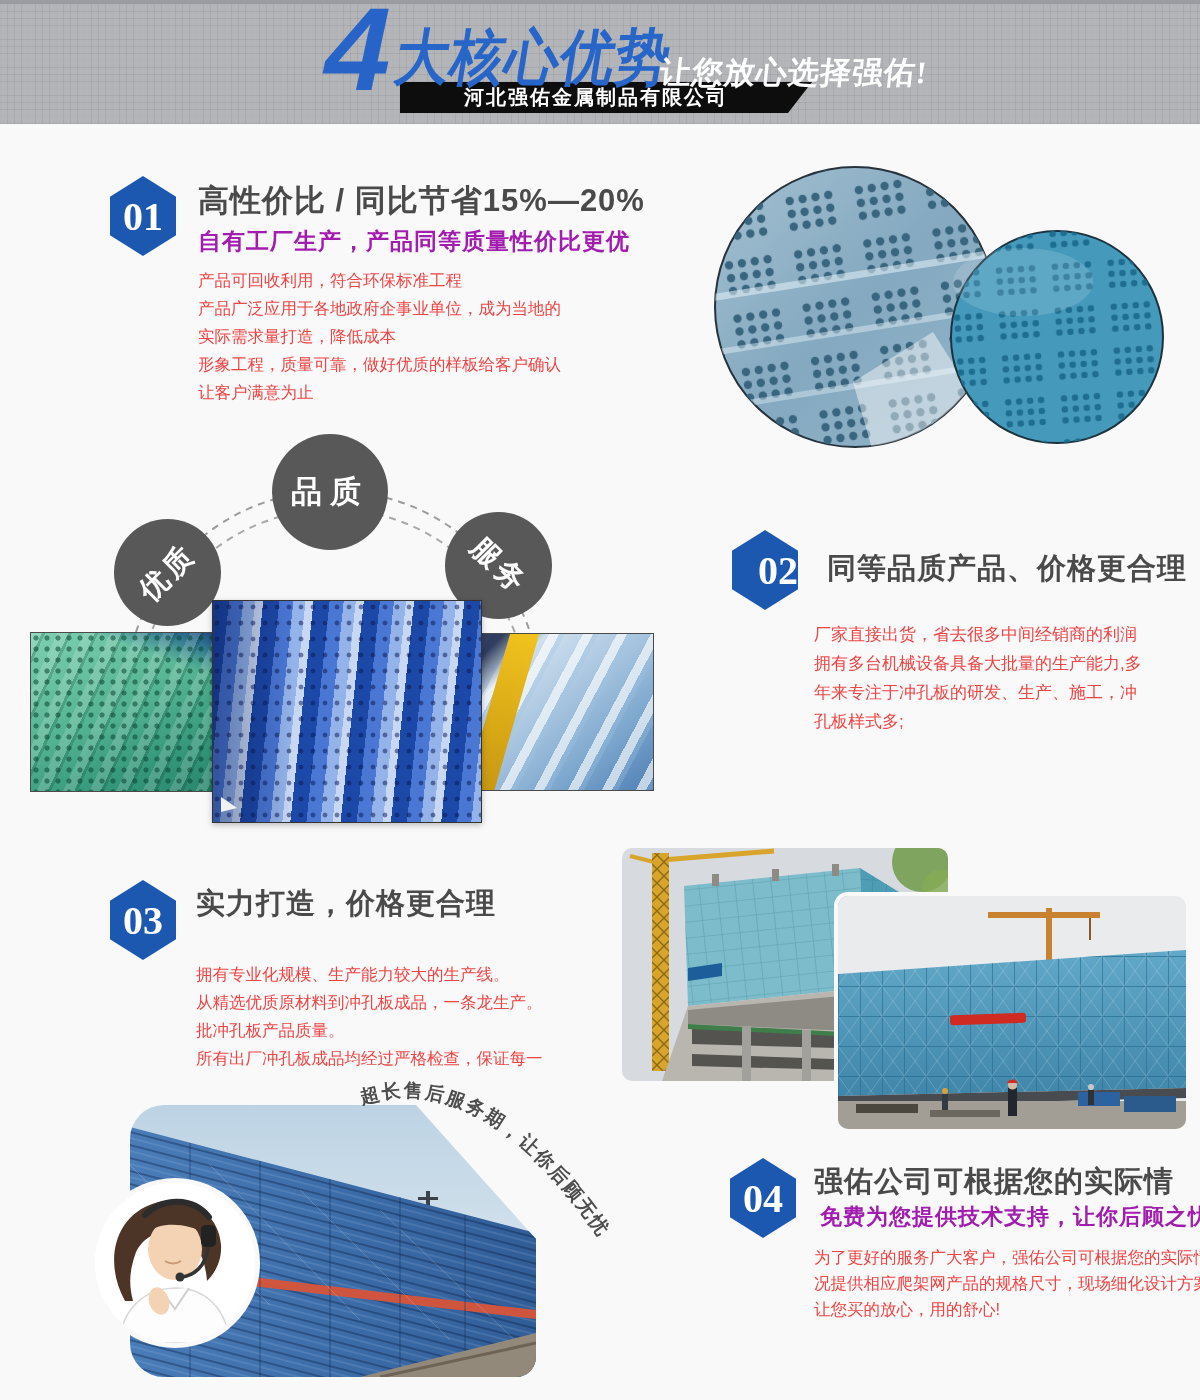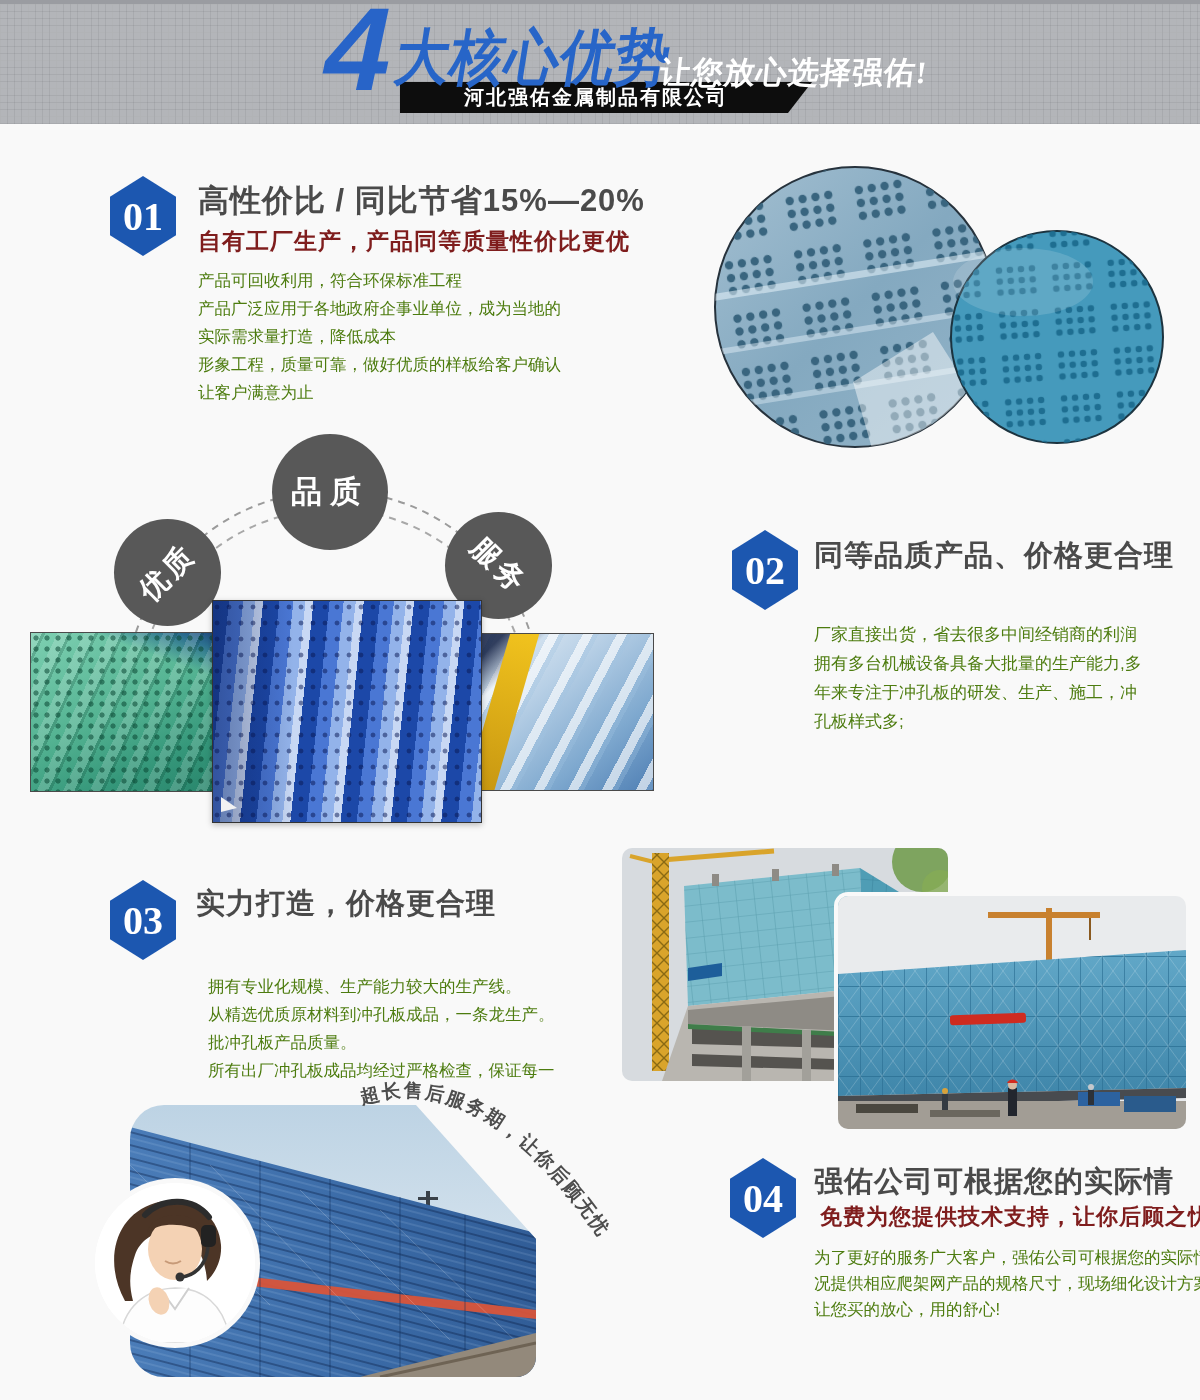--- a/index.html
+++ b/index.html
@@ -29,23 +29,23 @@
     display:flex;align-items:center;justify-content:center;z-index:1;}
   .company-banner span{color:#ffffff;font-size:20px;font-weight:700;letter-spacing:2px;padding-right:20px;}
 
   
   .hex{width:66px;height:80px;background:#1c57b0;z-index:2;
     clip-path:polygon(50% 0,100% 26%,100% 74%,50% 100%,0 74%,0 26%);
     display:flex;align-items:center;justify-content:center;}
   .hex span{color:#fff;font-family:"Liberation Serif","DejaVu Serif",serif;
     font-weight:700;font-size:40px;}
   .sec-title{font-weight:700;color:#4a4a4a;white-space:nowrap;letter-spacing:1px;}
-  .sec-sub{font-weight:700;color:#7f1d1d;white-space:nowrap;letter-spacing:1px;
+  .sec-sub{font-weight:700;color:#a21caf;white-space:nowrap;letter-spacing:1px;
     font-family:Liberation Sans, sans-serif;}
-  .sec-body{color:#4d7c0f;}
+  .sec-body{color:#ef4444;}
   .sec-body span{display:block;}
 
   .t1{left:198px;top:180px;font-size:31px;}
   .s1{left:198px;top:226px;font-size:23px;}
   .b1{left:198px;top:266px;width:400px;font-size:16.5px;line-height:28px;}
 
   .t2{left:814px;top:536px;font-size:29px;}
   .s2{left:814px;top:578px;font-size:22px;}
   .b2{left:814px;top:620px;width:400px;font-size:17px;line-height:29px;}
 
@@ -204,36 +204,36 @@
   </div>
 
   <div class="abs img-left"></div>
   <div class="abs img-center">
     <div class="wm"></div>
   </div>
   <div class="abs img-right">
     <div class="wedge"></div>
   </div>
 
-  <div class="abs hex" style="left:732px;top:530px;">
+  <div class="abs hex" style="left:732px;top:530px;justify-content:flex-end;">
     <span>02</span>
   </div>
-  <h2 class="abs sec-title t2" style="margin:0;">同等品质产品、价格更合理</h2>
+  <h2 class="abs sec-title t2" style="margin:13px;">同等品质产品、价格更合理</h2>
   <p class="abs sec-body b2" style="margin:0;">
     <span>厂家直接出货，省去很多中间经销商的利润</span>
     <span>拥有多台机械设备具备大批量的生产能力,多</span>
     <span>年来专注于冲孔板的研发、生产、施工，冲</span>
     <span>孔板样式多;</span>
   </p>
 
   <div class="abs hex" style="left:110px;top:880px;">
     <span>03</span>
   </div>
   <h2 class="abs sec-title t3" style="margin:0;">实力打造，价格更合理</h2>
-  <p class="abs sec-body b3" style="margin:12px;">
+  <p class="abs sec-body b3" style="margin:0;">
     <span>拥有专业化规模、生产能力较大的生产线。</span>
     <span>从精选优质原材料到冲孔板成品，一条龙生产。</span>
     <span>批冲孔板产品质量。</span>
     <span>所有出厂冲孔板成品均经过严格检查，保证每一</span>
   </p>
 
   <div class="abs photoA">
     <svg width="326" height="233" viewBox="0 0 326 233">
       <rect width="326" height="233" fill="#d7dbdf"></rect>
       <circle cx="300" cy="14" r="30" fill="#6f9a49" opacity=".85"></circle>

